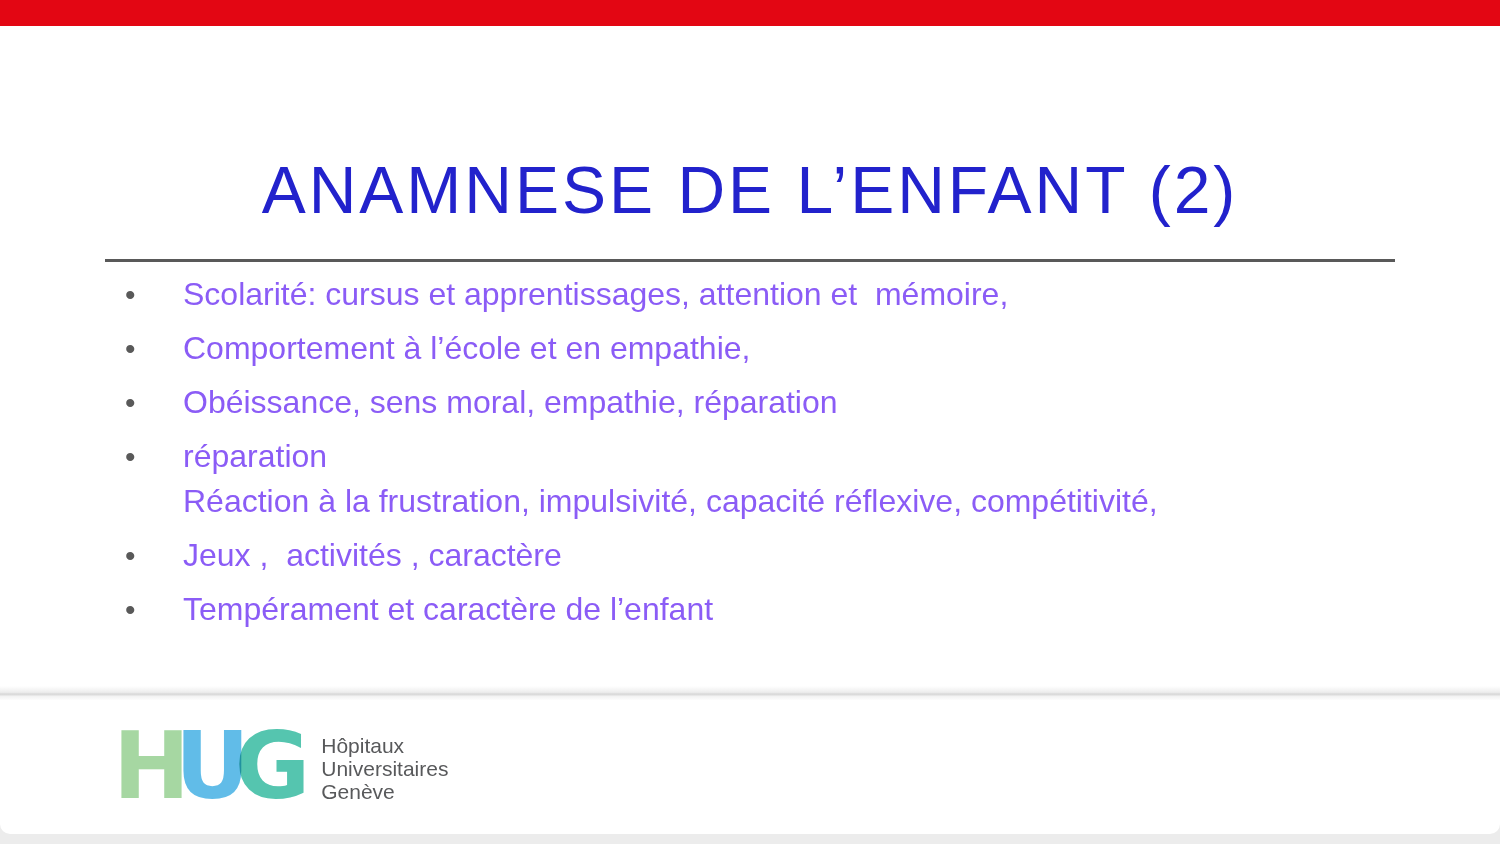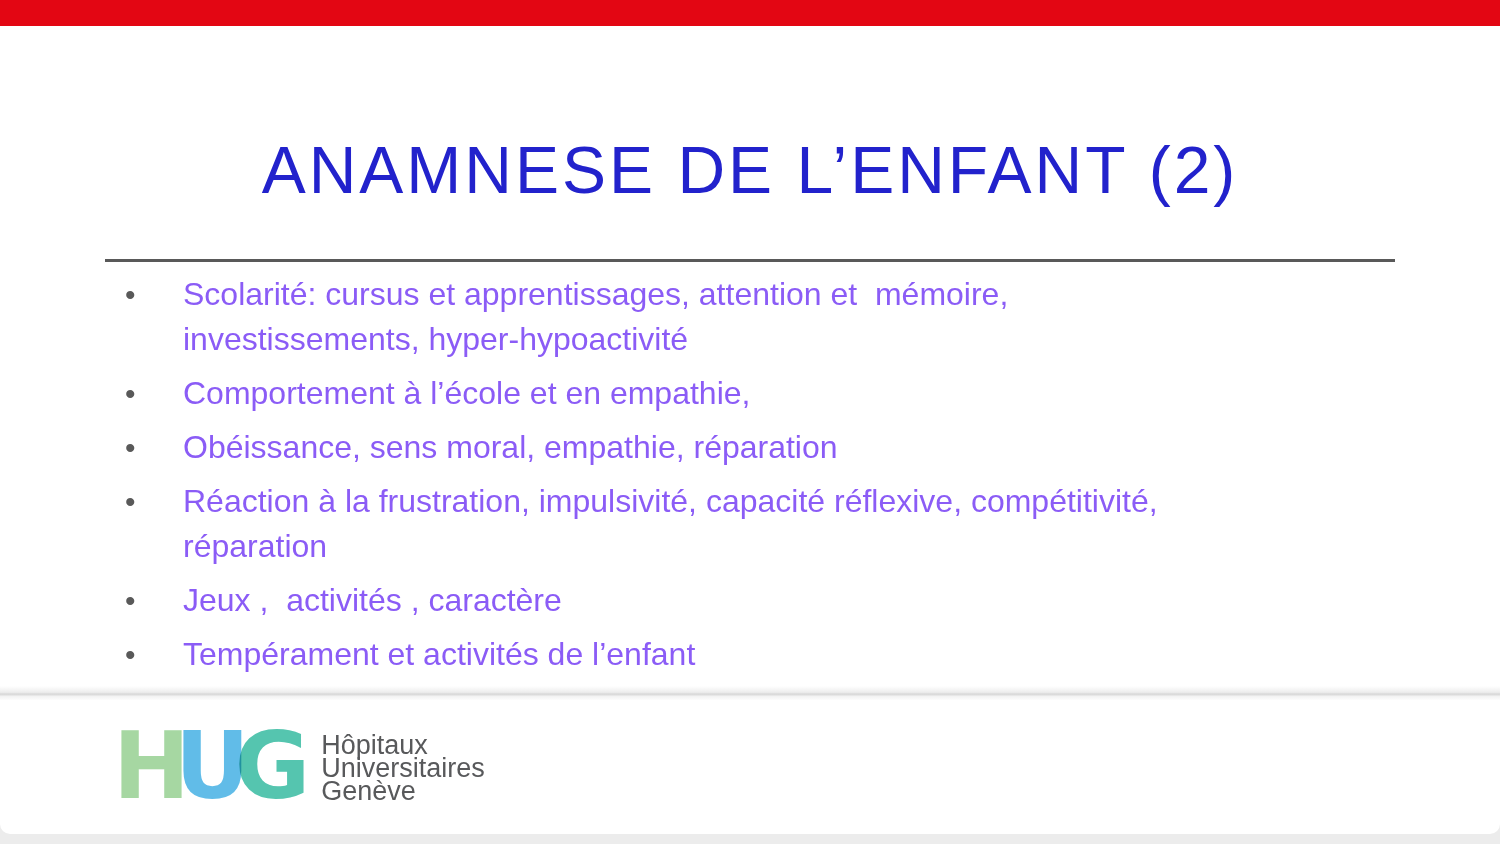--- a/index.html
+++ b/index.html
@@ -1,85 +1,84 @@
 <!DOCTYPE html>
 <html><head>
 <meta charset="utf-8">
 <style>
   html,body{margin:0;padding:0;background:#ececec;}
   .slide{position:relative;width:1500px;height:844px;background:#ececec;overflow:hidden;
          font-family:"Liberation Sans",sans-serif;}
   .card{position:absolute;left:0;top:0;width:1500px;height:834px;background:#ffffff;
         border-radius:0 0 10px 10px;}
   .top-bar{position:absolute;left:0;top:0;width:1500px;height:26px;background:#e30613;}
-  .slide-title{position:absolute;left:0;top:132px;width:1500px;text-align:center;
+  .slide-title{position:absolute;left:0;top:152px;width:1500px;text-align:center;
         font-size:66px;letter-spacing:3px;color:#2222cc;font-weight:400;white-space:pre;}
   .title-rule{position:absolute;left:105px;top:259px;width:1290px;height:3px;background:#595959;}
   .bullet-list{position:absolute;left:125px;top:272px;width:1270px;}
   .bullet{display:flex;margin-bottom:9px;color:#595959;}
   .dot{flex:none;width:58px;font-size:30px;line-height:45px;color:#595959;}
   .btext{flex:1;}
   .bline{font-size:32px;line-height:45px;white-space:pre-wrap;color:#8b5cf6;}
   .footer-sep{position:absolute;left:0;top:686px;width:1500px;height:14px;
         background:linear-gradient(to bottom,#ffffff 0%,#ededed 45%,#d6d6d6 58%,#f3f3f3 75%,#fdfdfd 100%);}
   .bottom-strip{position:absolute;left:0;top:834px;width:1500px;height:10px;background:#ececec;}
   .logo{position:absolute;left:113px;top:728px;display:flex;align-items:flex-start;}
   .logo-letters{display:flex;height:78px;align-items:flex-start;}
   .logo-letter{font-family:"DejaVu Sans",sans-serif;font-weight:800;font-size:92px;
         line-height:78px;letter-spacing:-15px;mix-blend-mode:multiply;opacity:.92;}
-  .logo-text{margin-left:26px;padding-top:6px;color:#58595b;font-size:27px;line-height:23px;}
+  .logo-text{margin-left:26px;padding-top:6px;color:#58595b;font-size:21px;line-height:23px;}
   .logo-text div{white-space:pre;}
 </style>
 </head>
 <body>
 
 <div class="slide">
   <div class="card"></div>
   <div class="top-bar" style="background: rgb(227, 6, 19);"></div>
 
   <div class="slide-title" style="color: rgb(34, 34, 204);">ANAMNESE DE L’ENFANT (2)</div>
   <div class="title-rule" style="background: rgb(89, 89, 89);"></div>
 
   <div class="bullet-list">
       <div class="bullet">
         <span class="dot">•</span>
         <div class="btext">
           <div class="bline">Scolarité: cursus et apprentissages, attention et  mémoire,</div>
-          <div class="bline">investissements, hyper-hypoactivité</div>
         </div>
       </div>
       <div class="bullet">
         <span class="dot">•</span>
         <div class="btext">
           <div class="bline">Comportement à l’école et en empathie,</div>
         </div>
       </div>
       <div class="bullet">
         <span class="dot">•</span>
         <div class="btext">
           <div class="bline">Obéissance, sens moral, empathie, réparation</div>
         </div>
       </div>
       <div class="bullet">
         <span class="dot">•</span>
         <div class="btext">
+          <div class="bline">réparation</div>
           <div class="bline">Réaction à la frustration, impulsivité, capacité réflexive, compétitivité,</div>
-          <div class="bline">réparation</div>
         </div>
       </div>
       <div class="bullet">
         <span class="dot">•</span>
         <div class="btext">
           <div class="bline">Jeux ,  activités , caractère</div>
         </div>
       </div>
       <div class="bullet">
         <span class="dot">•</span>
         <div class="btext">
-          <div class="bline">Tempérament et activités de l’enfant</div>
+          <div class="bline">Tempérament et caractère de l’enfant</div>
         </div>
       </div>
     </div>
 
   <div class="footer-sep"></div>
 
   <div class="logo">
     <div class="logo-letters">
         <span class="logo-letter" style="color: rgb(158, 212, 154);">H</span>
         <span class="logo-letter" style="color: rgb(83, 183, 230);">U</span>

